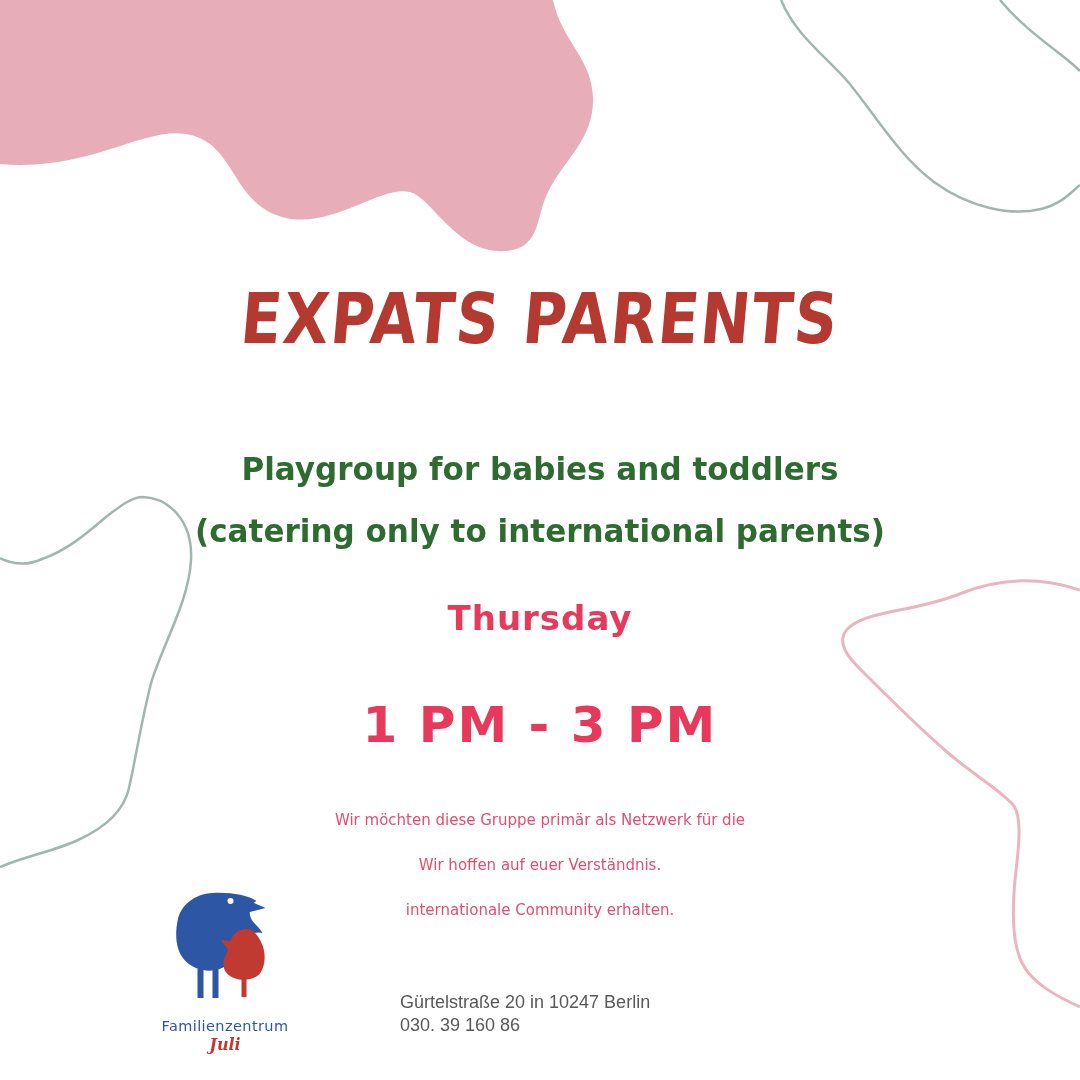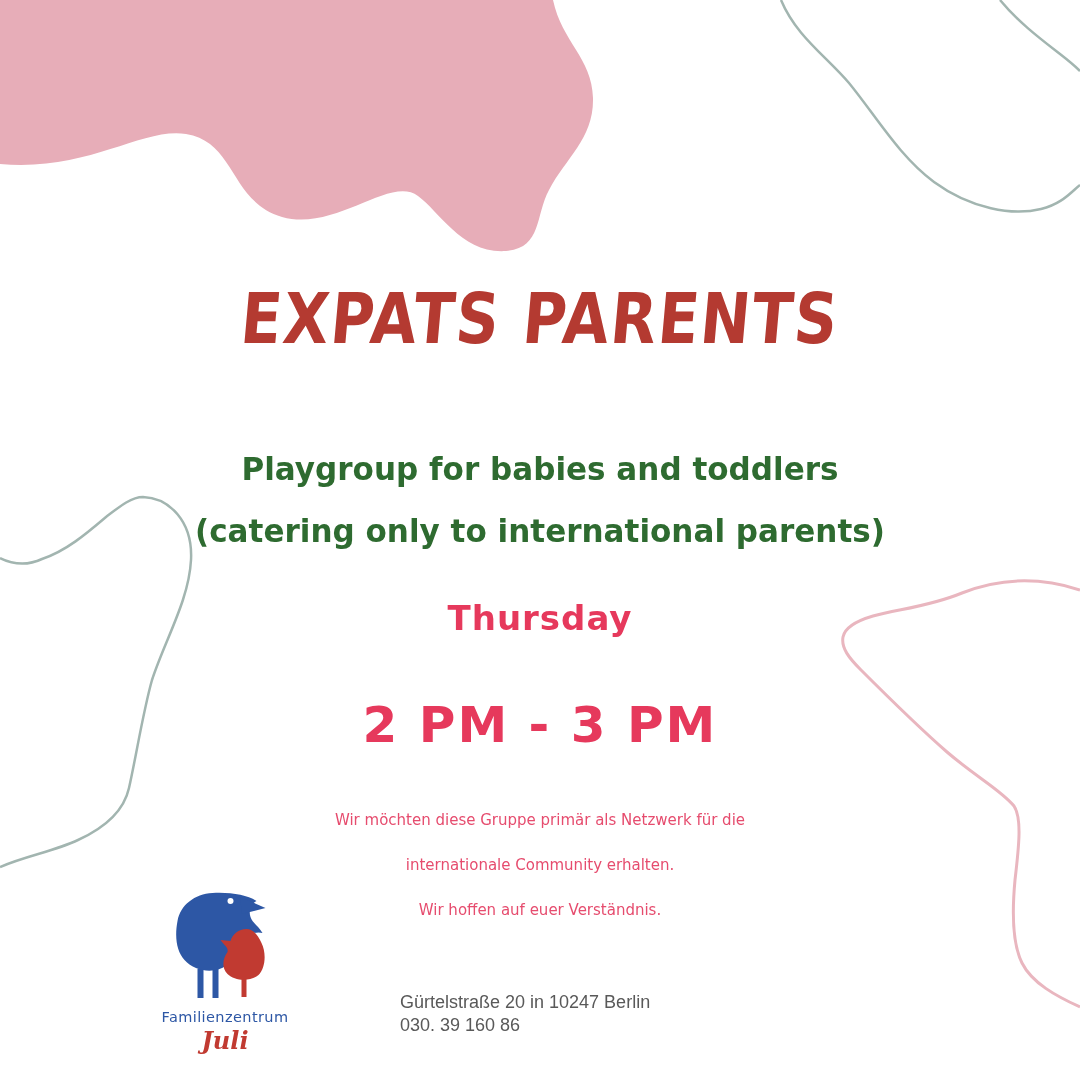--- a/index.html
+++ b/index.html
@@ -37,26 +37,26 @@
   .notes{
     top:798px;
     color:var(--note-pink,#e64c6e);
     font-size:15px;line-height:45px;
     white-space:nowrap;
   }
 
   .logo{position:absolute;left:150px;top:891px;width:150px;text-align:center;}
   .logo svg{display:block;margin:0 auto;}
   .logo-org{
-    margin-top:6px;font-size:14.5px;letter-spacing:.4px;
+    margin-top:15px;font-size:14.5px;letter-spacing:.4px;
     color:var(--logo-blue,#2d57a5);
     font-family:"DejaVu Sans","Liberation Sans",sans-serif;
   }
   .logo-name{
-    margin-top:1px;font-size:24px;font-style:italic;font-weight:bold;
+    margin-top:1px;font-size:16px;font-style:italic;font-weight:bold;
     color:var(--logo-red,#c13a31);
     font-family:"DejaVu Serif","Liberation Serif",serif;
   }
 
   .contact{
     position:absolute;left:400px;top:991px;
     font-size:18px;line-height:23px;color:var(--contact-gray,#595959);
     font-family:"Liberation Sans","DejaVu Sans",sans-serif;
     text-align:left;
   }
@@ -75,26 +75,26 @@
   </svg>
 
   <div class="col title">EXPATS PARENTS</div>
 
   <div class="col subtitle">
     <div>Playgroup for babies and toddlers</div>
     <div>(catering only to international parents)</div>
   </div>
 
   <div class="col day">Thursday</div>
-  <div class="col time">2 PM - 3 PM</div>
+  <div class="col time">1 PM - 3 PM</div>
 
   <div class="col notes">
     <div>Wir möchten diese Gruppe primär als Netzwerk für die</div>
+    <div>Wir hoffen auf euer Verständnis.</div>
     <div>internationale Community erhalten.</div>
-    <div>Wir hoffen auf euer Verständnis.</div>
   </div>
 
   <div class="logo">
     <svg width="110" height="112" viewBox="0 0 105 112" aria-hidden="true">
 
       <rect x="25" y="78" width="6" height="29" fill="var(--logo-blue,#2d57a5)"></rect>
       <rect x="40" y="78" width="6" height="29" fill="var(--logo-blue,#2d57a5)"></rect>
       <path d="M40,2 C22,3 8,14 5,30 C2,46 4,60 12,69 C21,79 36,82 47,78 C56,75 61,68 64,60 C67,52 71,47 77,44 C82,41 87,41 90,42 C86,35 80,32 78,26 C76,20 78,13 84,10 C75,4 58,1 40,2 Z" fill="var(--logo-blue,#2d57a5)"></path>
       <polygon points="68,6 93,17 69,23" fill="var(--logo-blue,#2d57a5)"></polygon>
       <circle cx="58" cy="10" r="3" fill="#ffffff"></circle>

